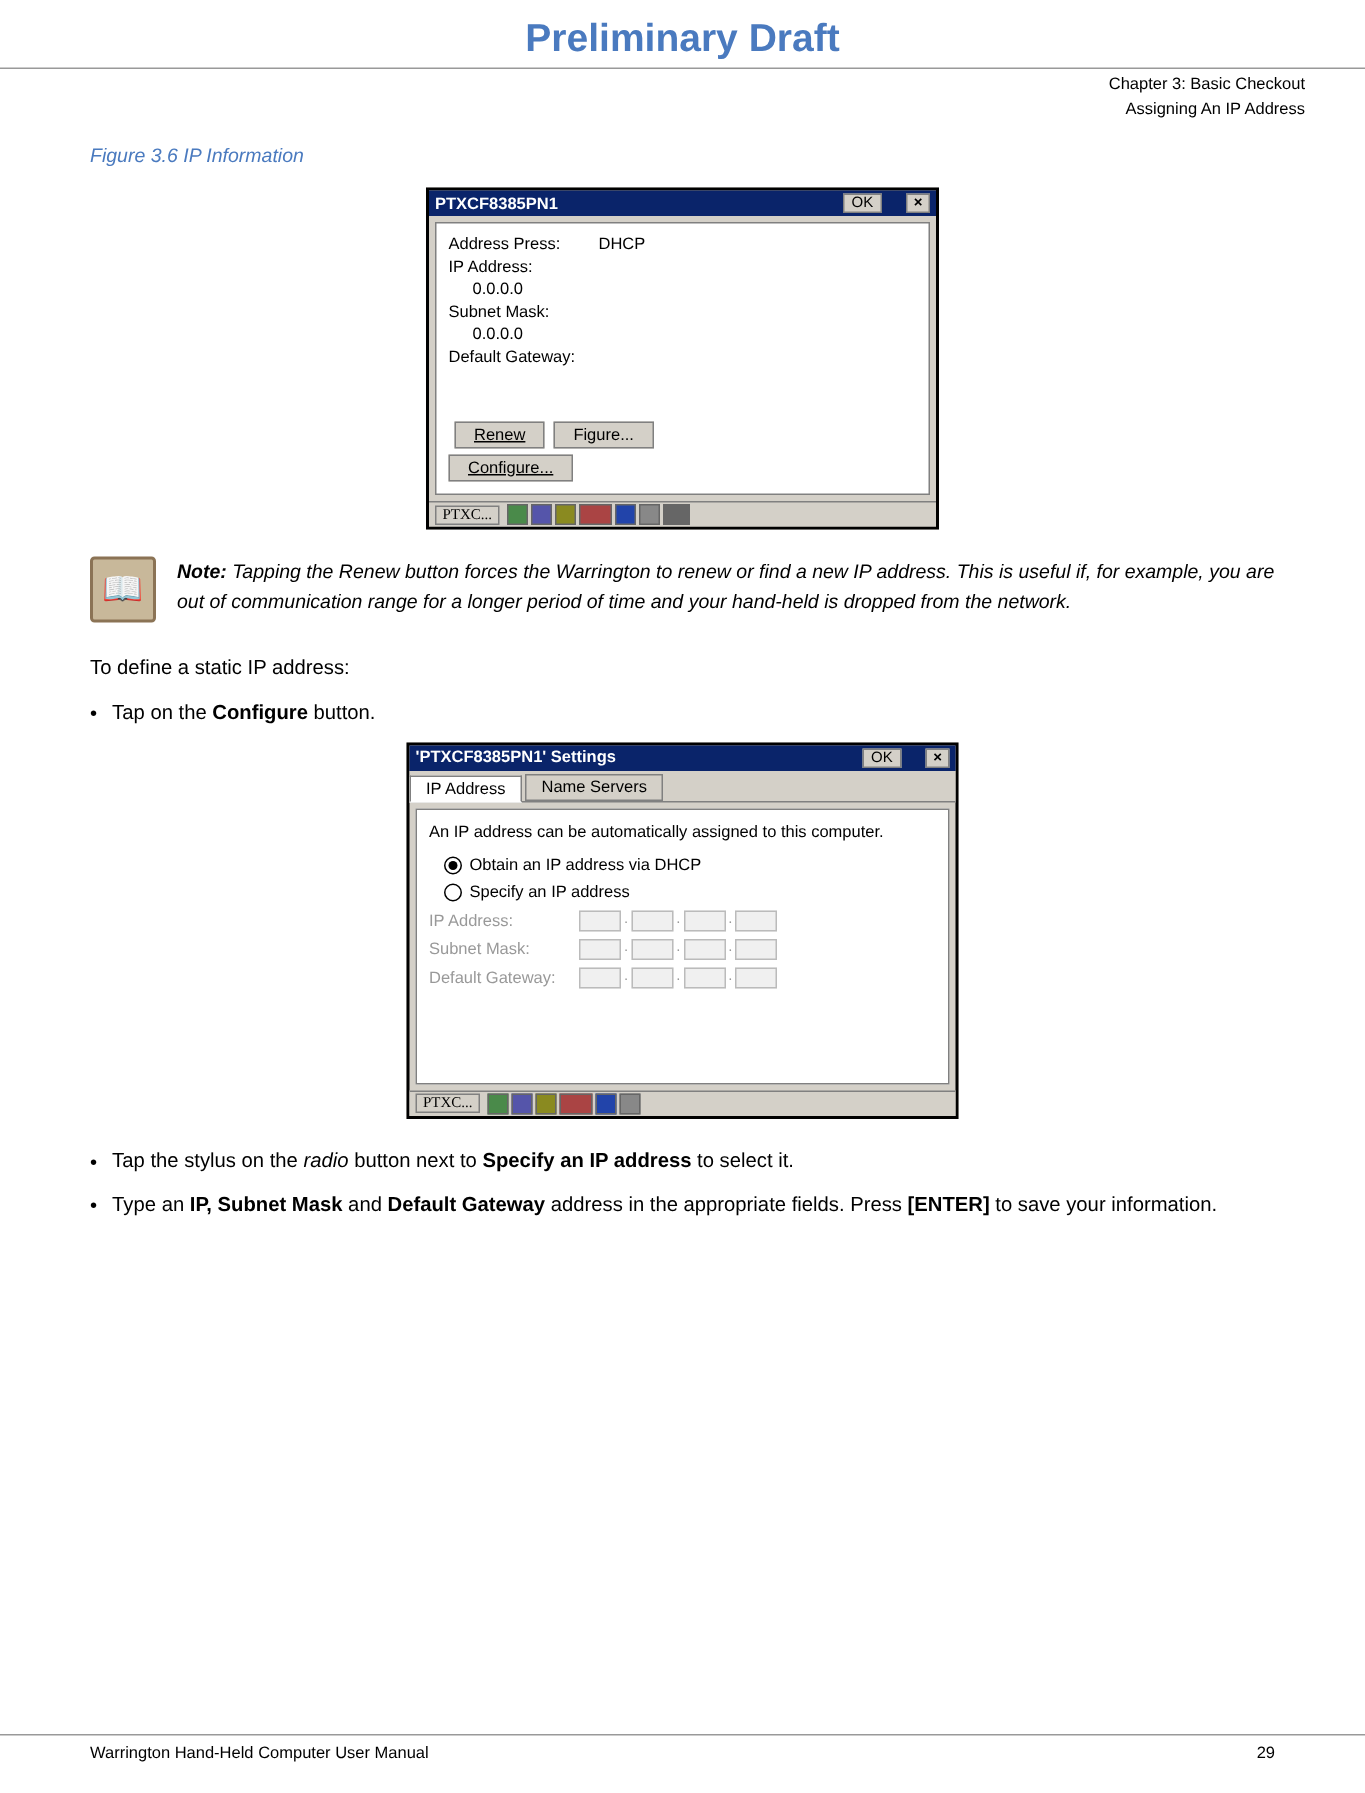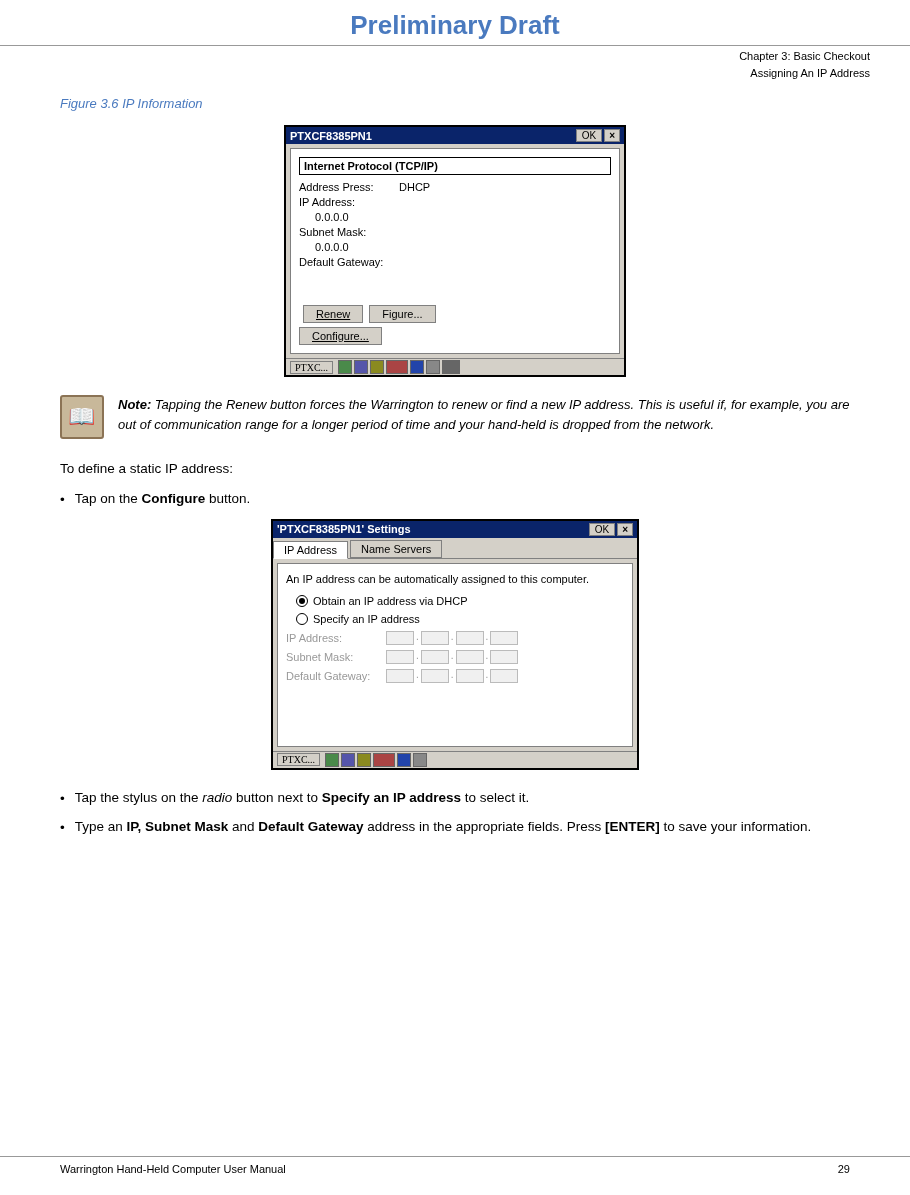--- a/index.html
+++ b/index.html
@@ -73,21 +73,21 @@
       color: #fff;
       display: flex;
       align-items: center;
       justify-content: space-between;
       padding: 2px 4px;
       font-size: 11px;
       font-weight: bold;
     }
     .win-titlebar-btns {
       display: flex;
-      gap: 2px;
+      gap: 16px;
     }
     .win-btn-ok {
       background: #d4d0c8;
       color: #000;
       border: 1px solid #808080;
       font-size: 10px;
       padding: 0 5px;
       cursor: pointer;
     }
     .win-btn-close {
@@ -379,21 +379,20 @@
       <div class="win-titlebar">
         <span>PTXCF8385PN1</span>
         <div class="win-titlebar-btns">
           <button class="win-btn-ok">OK</button>
           <button class="win-btn-close">×</button>
         </div>
       </div>
 
 
       <div class="win-content">
-        <div class="win-section-title">Internet Protocol (TCP/IP)</div>
         <div class="win-field-row">
           <span class="win-field-label">Address Press:</span>
           <span class="win-field-value">DHCP</span>
         </div>
         <div class="win-field-row">
           <span class="win-field-label">IP Address:</span>
         </div>
         <div class="win-indent">0.0.0.0</div>
         <div class="win-field-row">
           <span class="win-field-label">Subnet Mask:</span>

